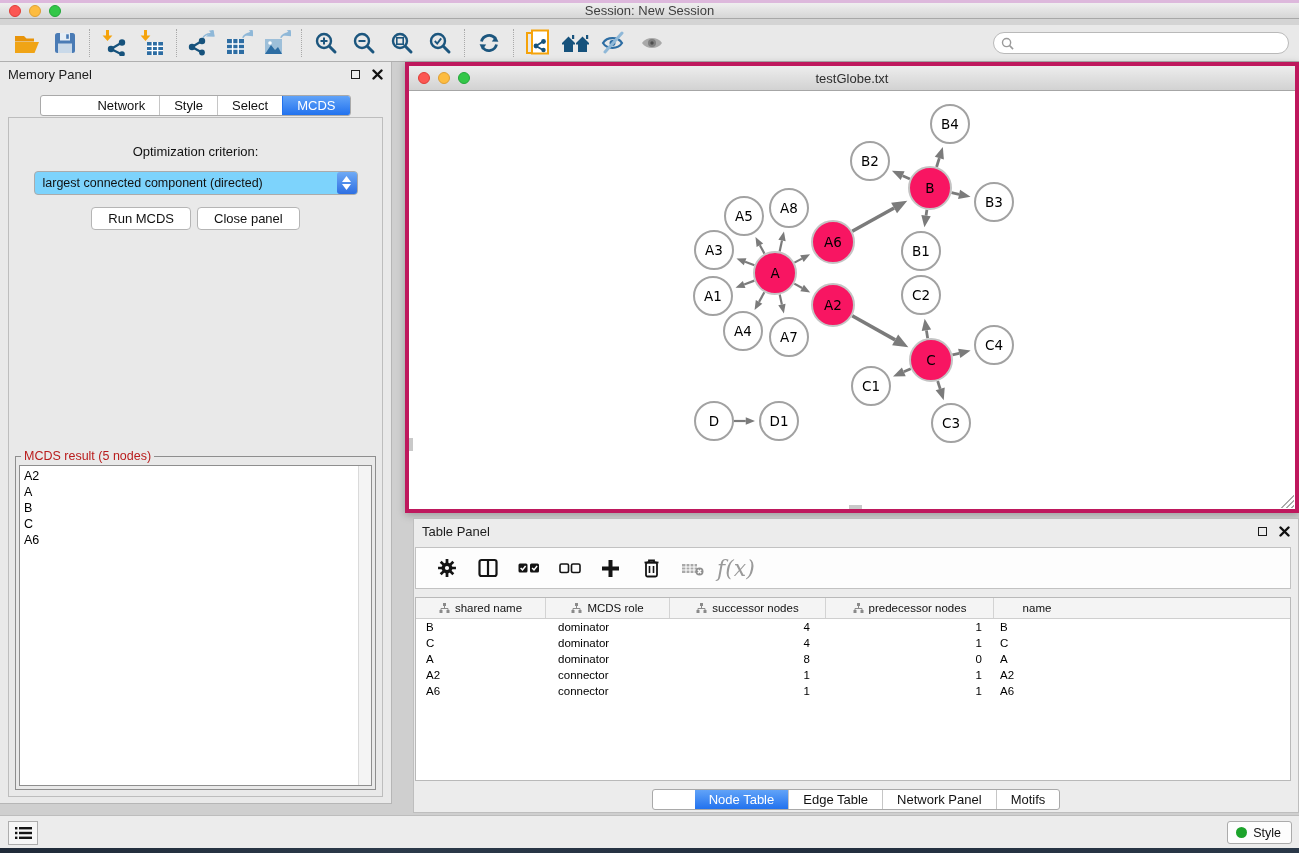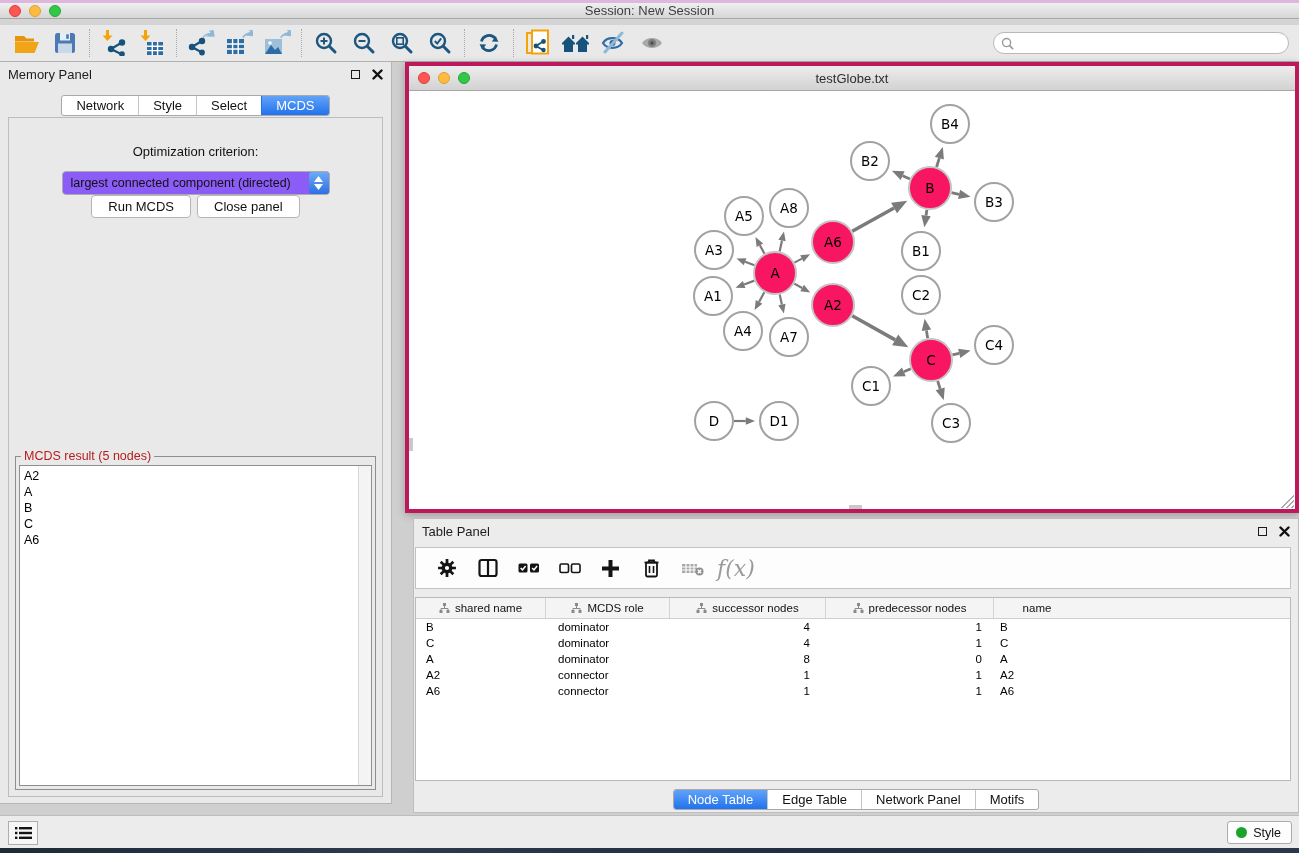--- a/index.html
+++ b/index.html
@@ -36,32 +36,32 @@
   .frame-btns { margin-left:auto; display:flex; align-items:center; gap:12px; }
   .float-box { width:9px; height:9px; border:1.5px solid #1A1A1A; background:transparent; }
 
   
   .control-panel { position:absolute; left:0; top:0; width:392px; height:742px; background:#E9E9E9;
     border-right:1px solid #B6B6B6; border-bottom:1px solid #B6B6B6; }
   .cp-content { position:absolute; left:8px; right:8px; top:55px; bottom:6px;
     border:1px solid #BDBDBD; background:#E9E9E9; }
   .cp-tabs-row { position:absolute; top:33px; left:0; right:0; display:flex; justify-content:center; z-index:3; }
   .seg-ctl { display:flex; background:#fff; border:1px solid #A9A9A9; border-radius:3px; overflow:hidden;
-    height:21px; font-size:13px; }
+    height:21px; font-size:13px;padding-left:42px; }
   .seg { padding:0 14px; display:flex; align-items:center; color:#111; border-left:1px solid #C6C6C6; cursor:default; }
   .seg:first-child { border-left:none; }
   .seg.sel { background:linear-gradient(#61A3F8,#2272EE); color:#fff; border-left-color:#2272EE; }
   .opt-label { text-align:center; font-size:13px; color:#111; margin-top:26px; }
-  .dropdown { width:268px; height:24px; margin:12px auto 0; background:#8b5cf6; border:1px solid #ABABAB;
+  .dropdown { width:324px; height:24px; margin:12px auto 0; background:#7dd3fc; border:1px solid #ABABAB;
     border-radius:4px; display:flex; align-items:center; position:relative; }
   .dropdown .dtext { flex:1; font-size:12.5px; padding-left:8px; color:#111; }
   .dstepper { width:20px; height:22px; margin-right:0px; border-radius:3px;
     background:linear-gradient(#6FAAF5,#2E6FE2); display:flex; flex-direction:column;
     align-items:center; justify-content:center; gap:2px; }
-  .btn-row { display:flex; justify-content:center; gap:6px; }
+  .btn-row { display:flex; justify-content:center; gap:6px; margin-top:12px; }
   .mac-btn { height:23px; padding:0 16px; background:#fff; border:1px solid #B5B5B5; border-radius:4px;
     font-size:13px; color:#111; display:flex; align-items:center; }
   .fieldset { position:absolute; left:6px; right:6px; top:338px; bottom:6px; border:1px solid #8E8E8E; }
   .fieldset .legend { position:absolute; top:-8px; left:5px; background:#E9E9E9; padding:0 3px;
     font-size:12.5px; color:#b91c1c; }
   .listbox { position:absolute; left:3px; right:3px; top:8px; bottom:3px; background:#fff;
     border:1px solid #8E8E8E; overflow:hidden; }
   .list-scroll { position:absolute; right:0; top:0; bottom:0; width:13px; background:#F4F4F4;
     border-left:1px solid #DADADA; }
   .listitem { font-size:12.5px; line-height:16px; padding-left:4px; color:#000; }

